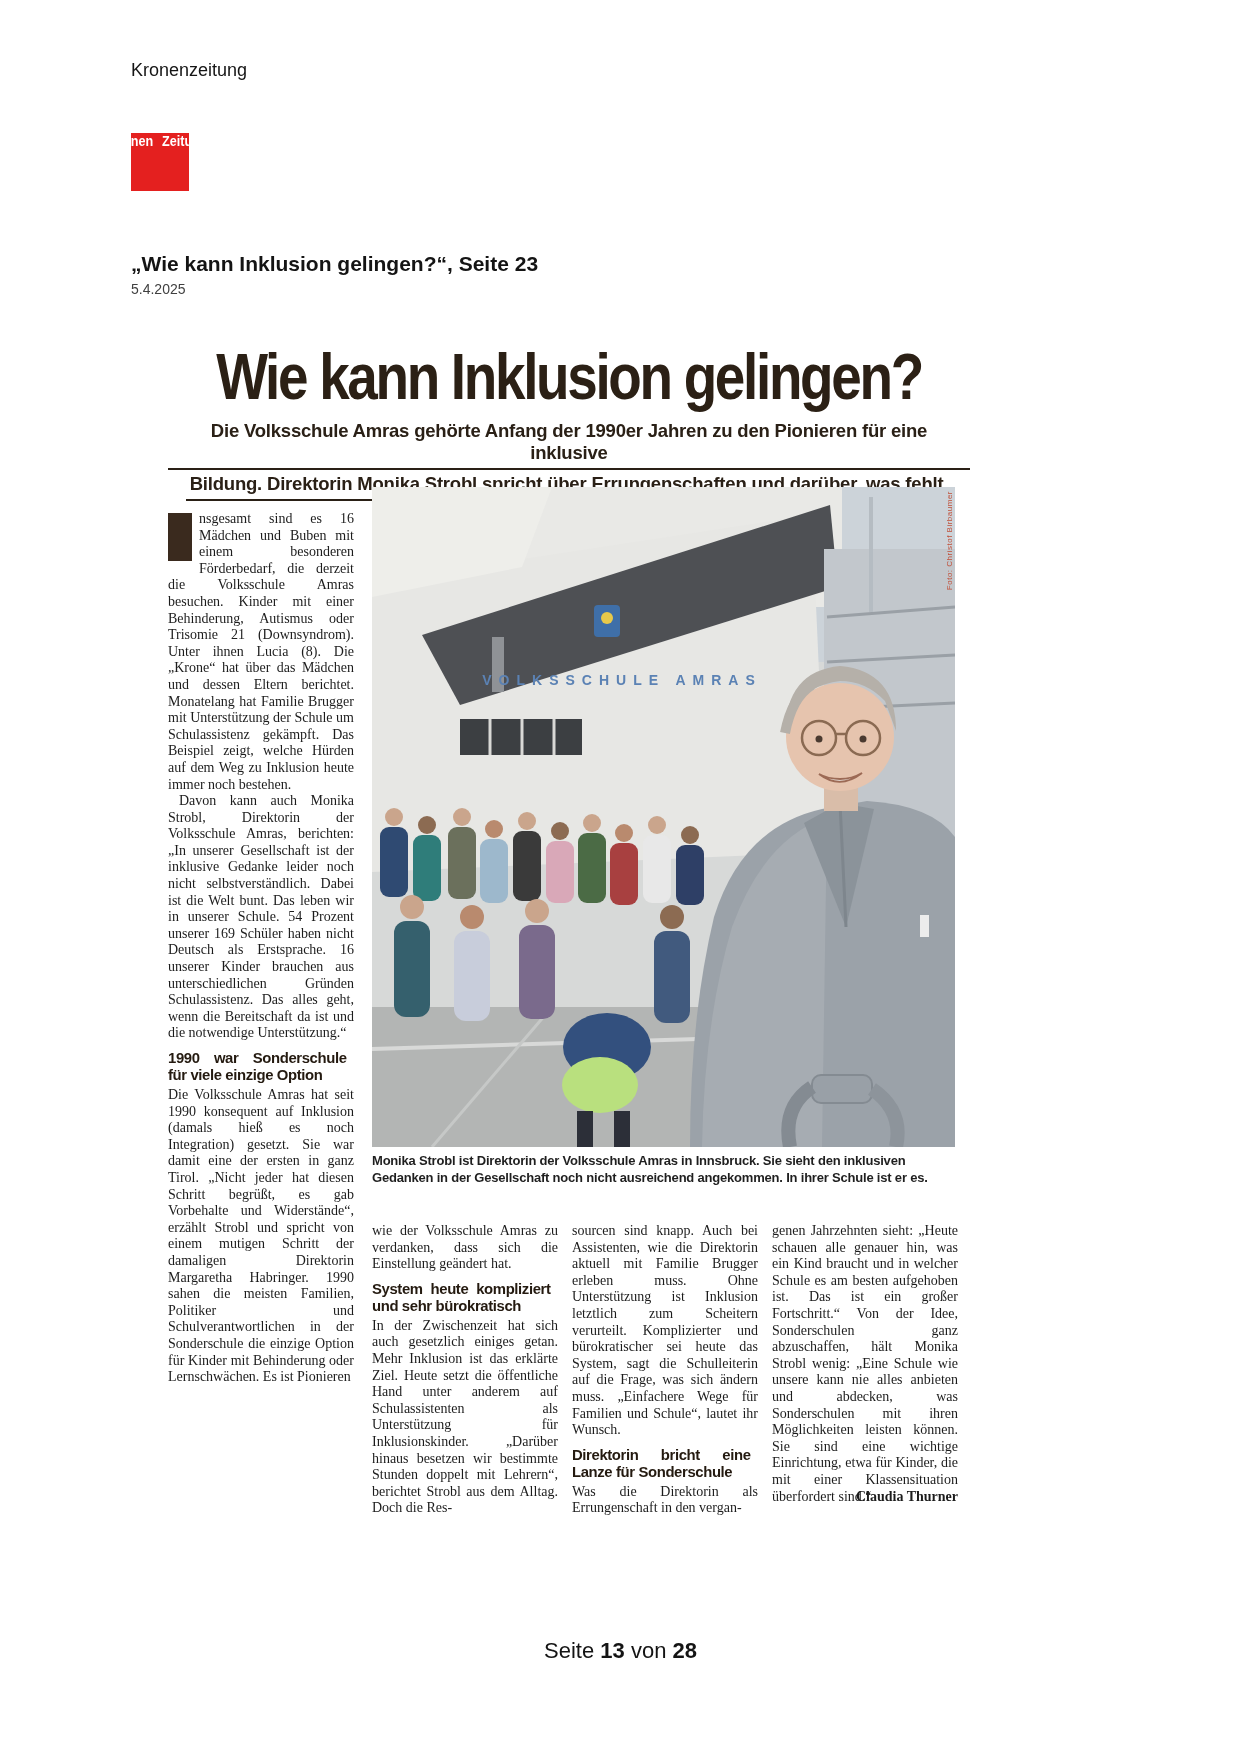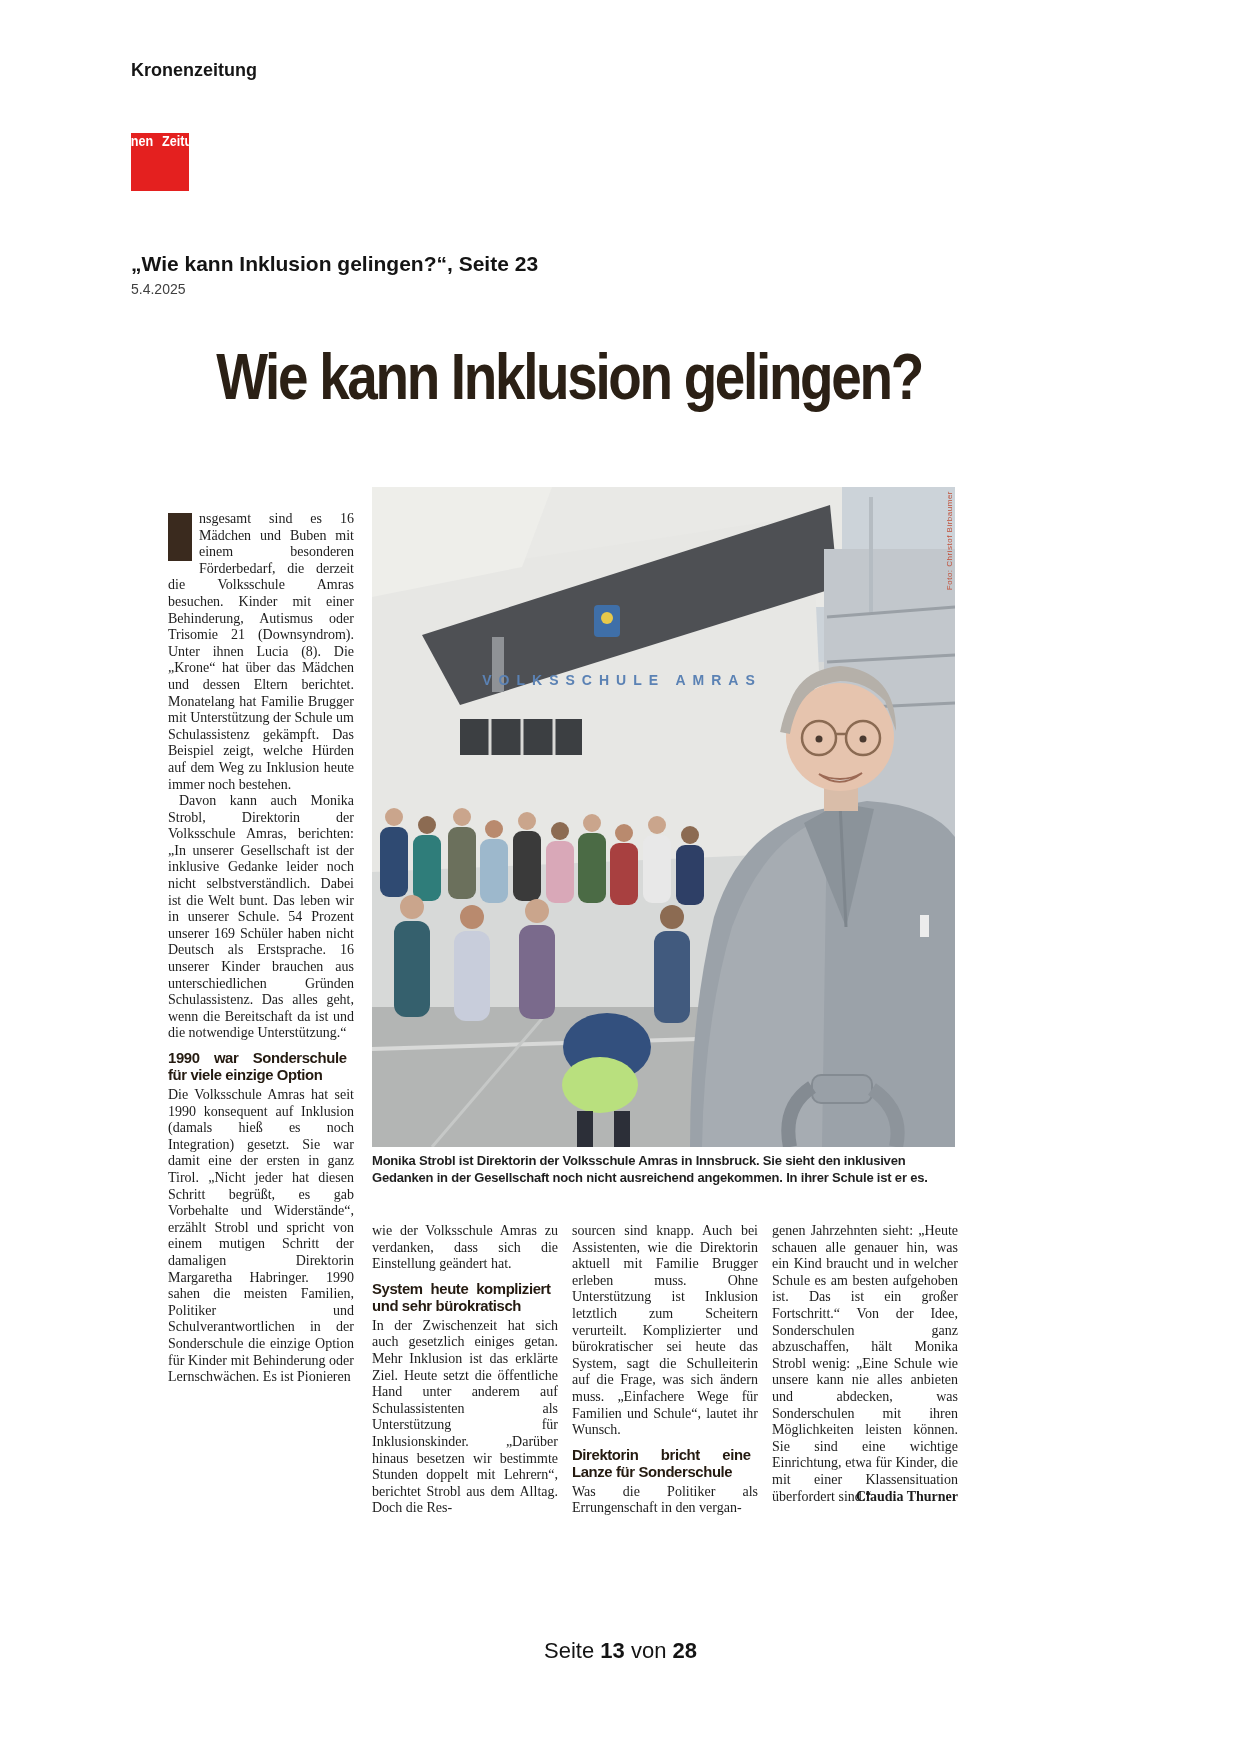--- a/index.html
+++ b/index.html
@@ -1,20 +1,20 @@
 <!DOCTYPE html>
 <html lang="de"><head>
 <meta charset="utf-8">
 <style>
   html,body{margin:0;padding:0;background:#ffffff;}
   .sheet{position:relative;width:1241px;height:1754px;background:#ffffff;overflow:hidden;
          font-family:"Liberation Sans",sans-serif;color:#111;}
 
   
-  .masthead{position:absolute;left:131px;top:60px;font-size:18px;font-weight:bold;color:#151515;}
+  .masthead{position:absolute;left:131px;top:60px;font-size:18px;font-weight:normal;color:#151515;}
   .krone-logo{position:absolute;left:131px;top:133px;width:58px;height:58px;background:#e4201f;
               display:flex;flex-direction:row;justify-content:center;padding-left:5px;box-sizing:border-box;}
   .krone-logo span{color:#ffffff;font-weight:bold;font-size:15px;line-height:1.02;
                    transform:scaleX(0.84);transform-origin:left center;letter-spacing:0;}
   .clip-title{position:absolute;left:131px;top:252px;font-size:21px;font-weight:bold;color:#141414;}
   .clip-date{position:absolute;left:131px;top:281px;font-size:14px;color:#404040;}
 
   
   .article{position:absolute;left:168px;top:345px;width:802px;height:1175px;color:#241a10;}
   .headline{width:100%;text-align:center;font-size:59px;font-weight:800;letter-spacing:-2.5px;
@@ -63,20 +63,24 @@
     <span>Zeitung</span>
   </div>
 
   <div class="clip-title">„Wie kann Inklusion gelingen?“, Seite 23</div>
   <div class="clip-date">5.4.2025</div>
 
   <div class="article">
 
     <div class="headline">Wie kann Inklusion gelingen?</div>
 
+    <div class="sub-wrap">
+      <span class="sub-line">Die Volksschule Amras gehörte Anfang der 1990er Jahren zu den Pionieren für eine inklusive</span><br>
+      <span class="sub-line">Bildung. Direktorin Monika Strobl spricht über Errungenschaften und darüber, was fehlt.</span>
+    </div>
 
     <div class="col1 bodytext">
       <p>
         <span class="dropcap"></span><span>nsgesamt sind es 16 Mädchen und Buben mit einem besonderen Förderbedarf, die derzeit die Volksschule Amras besuchen. Kinder mit einer Behinderung, Autismus oder Trisomie 21 (Downsyndrom). Unter ihnen Lucia (8). Die „Krone“ hat über das Mädchen und dessen Eltern berichtet. Monatelang hat Familie Brugger mit Unterstützung der Schule um Schulassistenz gekämpft. Das Beispiel zeigt, welche Hürden auf dem Weg zu Inklusion heute immer noch bestehen.</span>
       </p>
       <p class="indent">Davon kann auch Monika Strobl, Direktorin der Volksschule Amras, berichten: „In unserer Gesellschaft ist der inklusive Gedanke leider noch nicht selbstverständlich. Dabei ist die Welt bunt. Das leben wir in unserer Schule. 54 Prozent unserer 169 Schüler haben nicht Deutsch als Erstsprache. 16 unserer Kinder brauchen aus unterschiedlichen Gründen Schulassistenz. Das alles geht, wenn die Bereitschaft da ist und die notwendige Unterstützung.“</p>
       <div class="subhead">1990 war Sonderschule für viele einzige Option</div>
       <p>Die Volksschule Amras hat seit 1990 konsequent auf Inklusion (damals hieß es noch Integration) gesetzt. Sie war damit eine der ersten in ganz Tirol. „Nicht jeder hat diesen Schritt begrüßt, es gab Vorbehalte und Widerstände“, erzählt Strobl und spricht von einem mutigen Schritt der damaligen Direktorin Margaretha Habringer. 1990 sahen die meisten Familien, Politiker und Schulverantwortlichen in der Sonderschule die einzige Option für Kinder mit Behinderung oder Lernschwächen. Es ist Pionieren</p>
     </div>
 
@@ -207,21 +211,21 @@
 
     <div class="col2 bodytext">
       <p>wie der Volksschule Amras zu verdanken, dass sich die Einstellung geändert hat.</p>
       <div class="subhead">System heute kompliziert und sehr bürokratisch</div>
       <p>In der Zwischenzeit hat sich auch gesetzlich einiges getan. Mehr Inklusion ist das erklärte Ziel. Heute setzt die öffentliche Hand unter anderem auf Schulassistenten als Unterstützung für Inklusionskinder. „Darüber hinaus besetzen wir bestimmte Stunden doppelt mit Lehrern“, berichtet Strobl aus dem Alltag. Doch die Res-</p>
     </div>
 
     <div class="col3 bodytext">
       <p>sourcen sind knapp. Auch bei Assistenten, wie die Direktorin aktuell mit Familie Brugger erleben muss. Ohne Unterstützung ist Inklusion letztlich zum Scheitern verurteilt. Komplizierter und bürokratischer sei heute das System, sagt die Schulleiterin auf die Frage, was sich ändern muss. „Einfachere Wege für Familien und Schule“, lautet ihr Wunsch.</p>
       <div class="subhead">Direktorin bricht eine Lanze für Sonderschule</div>
-      <p>Was die Politiker als Errungenschaft in den vergan-</p>
+      <p>Was die Direktorin als Errungenschaft in den vergan-</p>
     </div>
 
     <div class="col4 bodytext">
       <p>genen Jahrzehnten sieht: „Heute schauen alle genauer hin, was ein Kind braucht und in welcher Schule es am besten aufgehoben ist. Das ist ein großer Fortschritt.“ Von der Idee, Sonderschulen ganz abzuschaffen, hält Monika Strobl wenig: „Eine Schule wie unsere kann nie alles anbieten und abdecken, was Sonderschulen mit ihren Möglichkeiten leisten können. Sie sind eine wichtige Einrichtung, etwa für Kinder, die mit einer Klassensituation überfordert sind.“</p>
       <div class="author-line">Claudia Thurner</div>
     </div>
 
   </div>
 
   <div class="footer">

